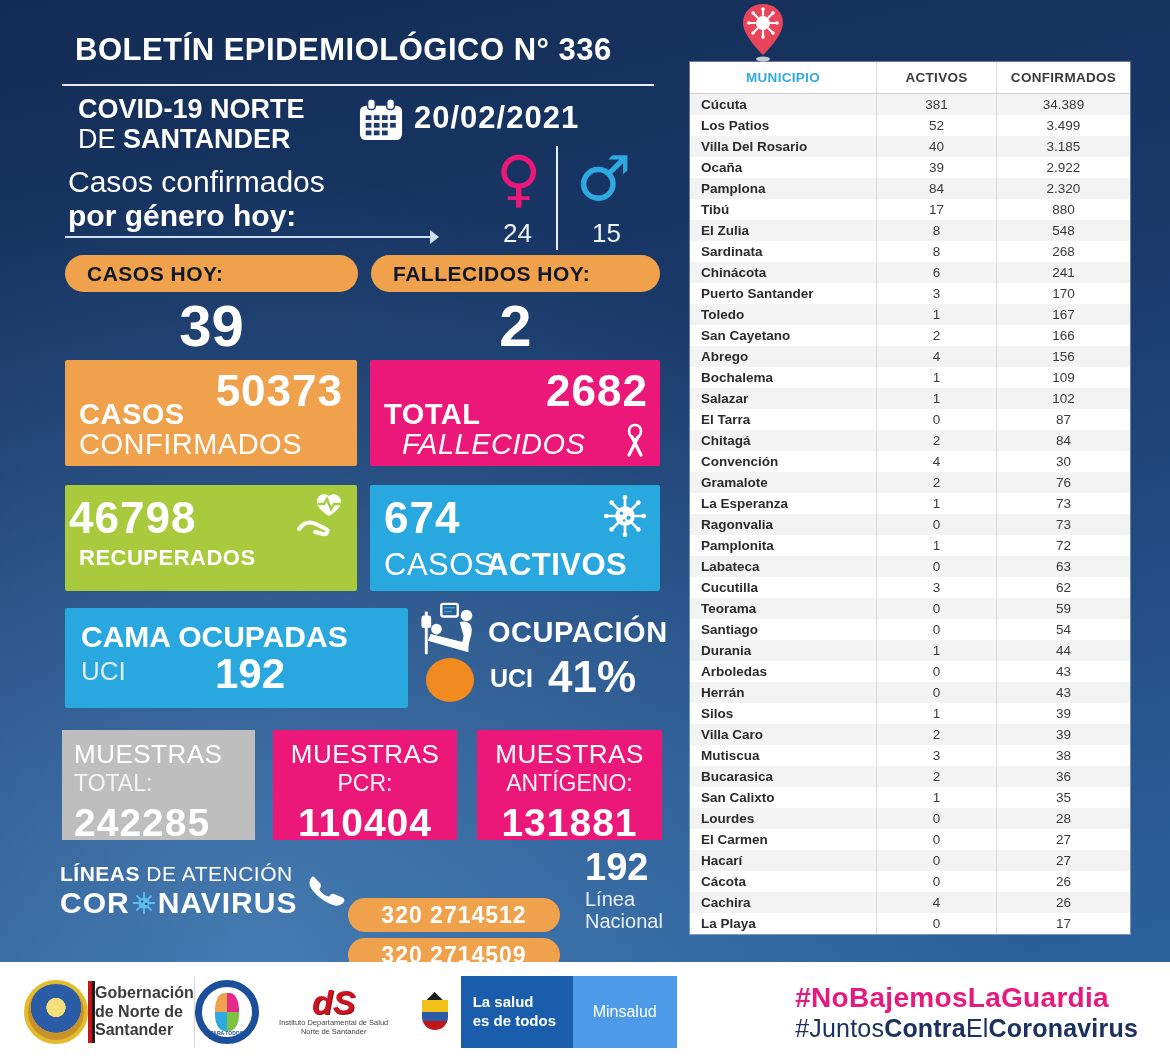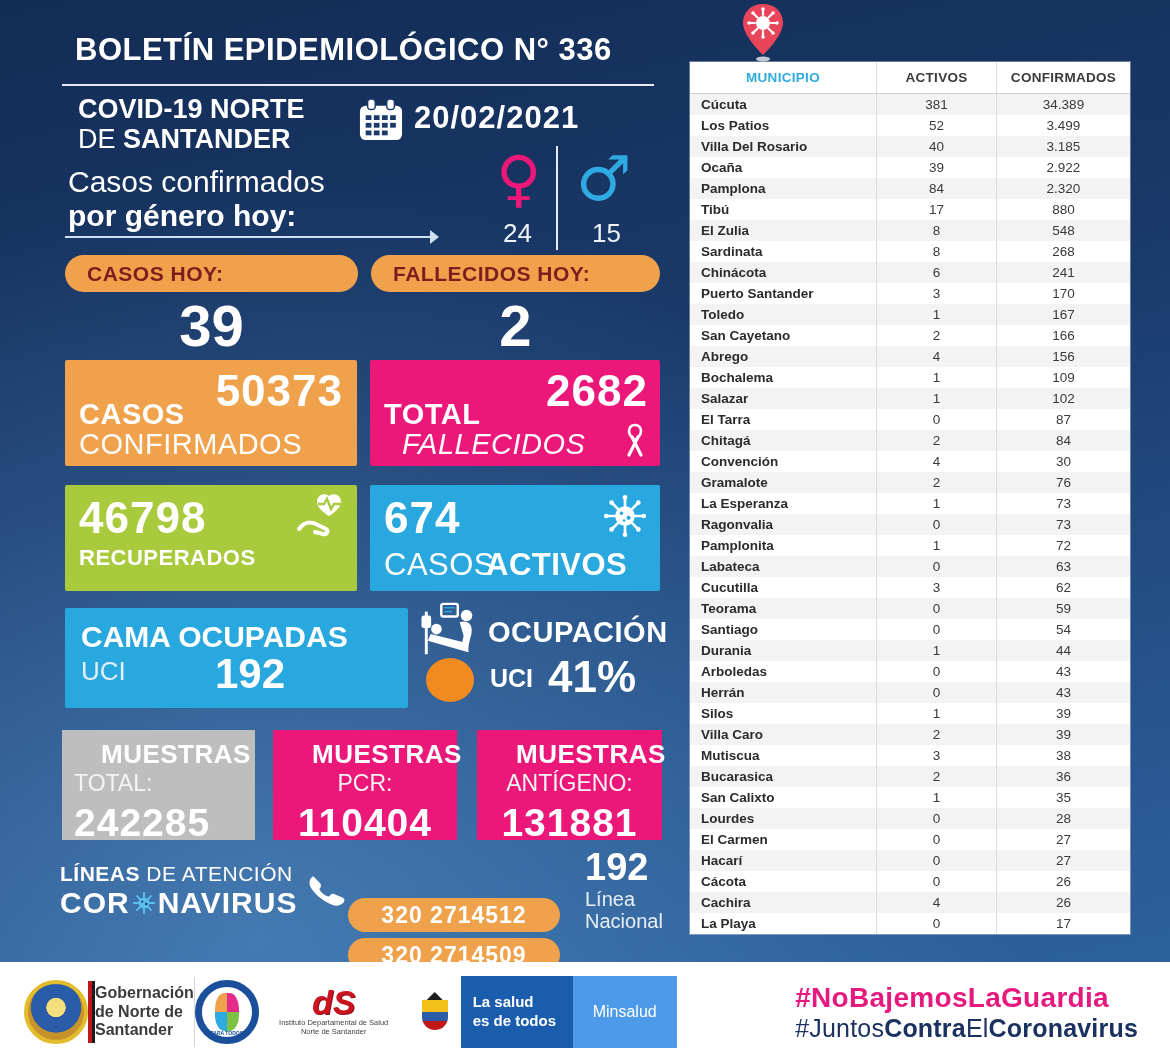--- a/index.html
+++ b/index.html
@@ -28,21 +28,21 @@
     border-top:7px solid transparent; border-bottom:7px solid transparent; }
 
   .sym{ font-family:"DejaVu Sans", sans-serif; font-weight:bold; }
   .female-sym{ left:496px; top:142px; font-size:62px; color:#ec1879; }
   .male-sym{ left:576px; top:142px; font-size:62px; color:#2fa9e1; }
   .gender-divider{ left:556px; top:146px; width:2px; height:104px; background:#e8eef5; }
   .female-count{ left:503px; top:218px; font-size:26px; color:#eef3f8; }
   .male-count{ left:592px; top:218px; font-size:26px; color:#eef3f8; }
 
   
-  .pill{ height:37px; border-radius:19px; background:#f0a14c; color:#7f1d1d;
+  .pill{ height:37px; border-radius:19px; background:#f0a14c; color:#0f172a;
     font-weight:bold; font-size:21px; line-height:37px; padding-left:22px; letter-spacing:.5px; }
   .pill-cases{ left:65px; top:255px; width:293px; }
   .pill-deaths{ left:371px; top:255px; width:289px; }
   .big-num{ font-size:58px; font-weight:bold; text-align:center; }
   .num-cases{ left:65px; top:292px; width:293px; }
   .num-deaths{ left:371px; top:292px; width:289px; }
 
   
   .box{ border-radius:2px; }
   .box .v-big{ position:absolute; font-size:44px; font-weight:bold; letter-spacing:1px; }
@@ -59,21 +59,21 @@
   .beds-num{ position:absolute; left:150px; top:42px; font-size:42px; font-weight:bold; }
 
   .occ-icon{ left:420px; top:600px; width:62px; height:62px; }
   .occ-label{ left:488px; top:616px; font-size:29px; font-weight:bold; letter-spacing:.5px; }
   .occ-circle{ left:426px; top:658px; width:48px; height:44px; border-radius:50%; background:#f18a1f; }
   .occ-uci{ left:490px; top:664px; font-size:25px; font-weight:bold; }
   .occ-pct{ left:548px; top:652px; font-size:44px; font-weight:bold; }
 
   
   .sample{ top:730px; height:110px; padding:9px 12px; }
-  .sample .s1{ display:block; font-size:26px; font-weight:bold; letter-spacing:.5px;margin-left:27px; }
+  .sample .s1{ display:block; font-size:26px; font-weight:normal; letter-spacing:.5px; }
   .sample .s2{ display:block; font-size:23px; color:#f4f4f4; }
   .sample .s3{ display:block; font-size:39px; font-weight:bold; margin-top:4px; letter-spacing:1px; }
   .sample-total{ left:62px; width:193px; background:#bebebe; }
   .sample-pcr{ left:273px; width:184px; background:#ec1879; text-align:center; }
   .sample-ant{ left:477px; width:185px; background:#ec1879; text-align:center; }
 
   
   .hot-text{ left:60px; top:862px; }
   .hot-text .h1{ font-size:21px; letter-spacing:.5px; }
   .hot-text .h1 .b{ font-weight:bold; }
@@ -200,21 +200,21 @@
     <span class="v-big" style="right:12px; top:6px;">2682</span>
     <span class="l-bold" style="left:14px; top:38px;">TOTAL</span>
     <span class="l-thin" style="left:32px; top:68px;font-style:italic;">FALLECIDOS</span>
     <svg class="box-ic" style="right:12px; bottom:6px; width:26px; height:38px;" viewBox="0 0 26 36">
       <path d="M13 2 C9 2 7 5 7 8 c0 4 3 7 6 9 3-2 6-5 6-9 0-3-2-6-6-6z" fill="none" stroke="#fff" stroke-width="2.6"></path>
       <path d="M10 14 L19 32 M16 14 L7 32" stroke="#fff" stroke-width="3.2" stroke-linecap="round"></path>
     </svg>
   </div>
 
   <div class="abs box box-recovered">
-    <span class="v-big" style="left:14px; top:8px;">46798</span>
+    <span class="v-big" style="left:4px; top:8px;">46798</span>
     <span class="l-bold" style="left:14px; top:60px; font-size:22px;">RECUPERADOS</span>
     <svg class="box-ic" style="right:10px; top:8px; width:52px; height:46px;" viewBox="0 0 52 46">
       <path d="M34 3 c-5-4-12-1-12 6 0 7 12 14 12 14 s12-7 12-14 c0-7-7-10-12-6z" fill="#fff"></path>
       <polyline points="23,11 29,11 32,6 36,16 39,11 46,11" fill="none" stroke="#a9ca3d" stroke-width="2.4"></polyline>
       <path d="M4 36 c6-8 12-8 19-4 l8 4 c3 1.6 1 6-3 5 l-8-2" fill="none" stroke="#fff" stroke-width="4" stroke-linecap="round"></path>
     </svg>
   </div>
 
   <div class="abs box box-active">
     <span class="v-big" style="left:14px; top:8px;">674</span>

